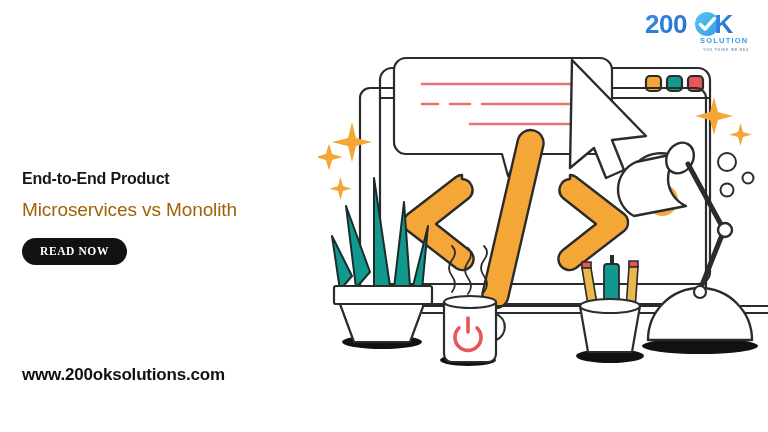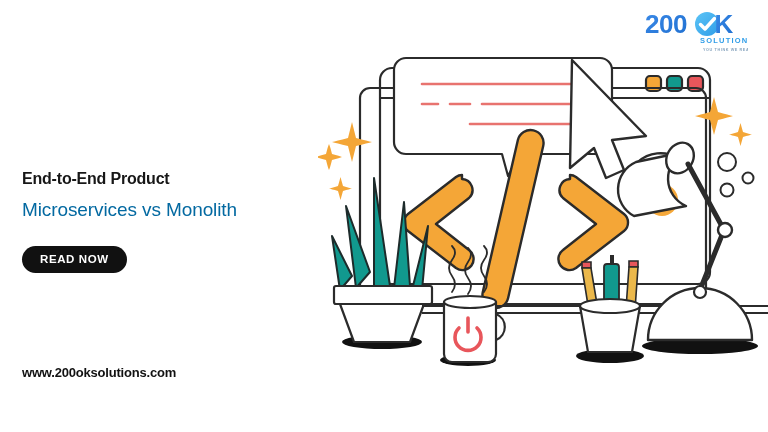--- a/index.html
+++ b/index.html
@@ -16,36 +16,36 @@
   .logo{position:absolute;right:20px;top:8px;width:104px;height:48px;}
   .logo svg{display:block;width:104px;height:48px;}
 
   
   .copy{position:absolute;left:22px;top:166px;width:320px;}
   .title{
     font-size:16px;line-height:26px;font-weight:bold;color:#171717;
     letter-spacing:-0.2px;margin:0;
   }
   .subtitle{
-    font-size:19px;line-height:24px;font-weight:normal;color:#0369a1;
+    font-size:19px;line-height:24px;font-weight:normal;color:#a16207;
     margin:6px 0 0 0;letter-spacing:-0.1px;
   }
   .cta{
     display:inline-flex;align-items:center;justify-content:center;
-    margin-top:24px;
+    margin-top:16px;
     background:#111111;color:#ffffff;
     border-radius:999px;border:none;
     padding:7px 18px 8px 18px;
     font-size:11.5px;font-weight:bold;letter-spacing:0.6px;
-    font-family:Liberation Sans, sans-serif;
+    font-family:Liberation Serif, serif;
     cursor:pointer;
   }
   .url{
     position:absolute;left:22px;top:365px;
-    font-size:13px;font-weight:bold;color:#111111;letter-spacing:-0.2px;
+    font-size:17px;font-weight:bold;color:#111111;letter-spacing:-0.2px;
   }
 
   
   .art{position:absolute;left:318px;top:50px;width:450px;height:340px;}
   .art svg{display:block;width:450px;height:340px;}
 </style>
 </head>
 <body>
 
 <div class="banner">

